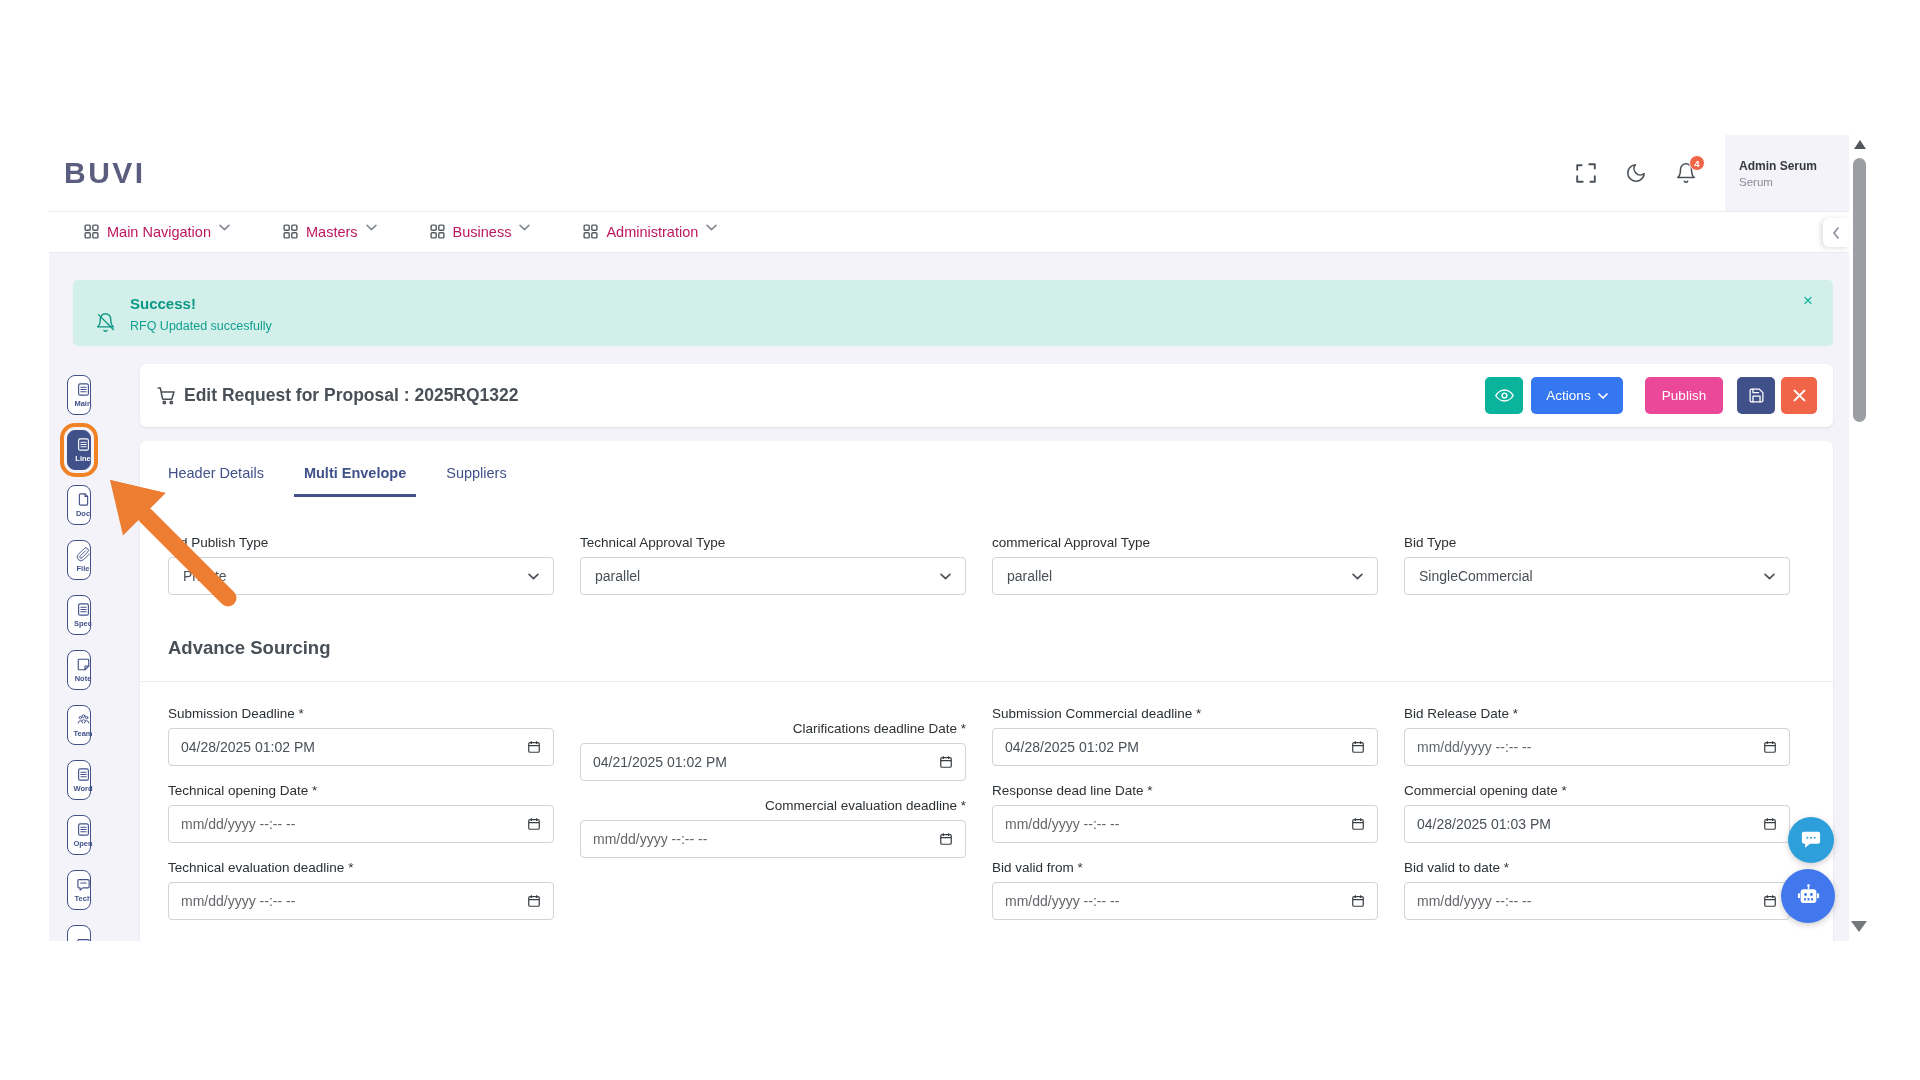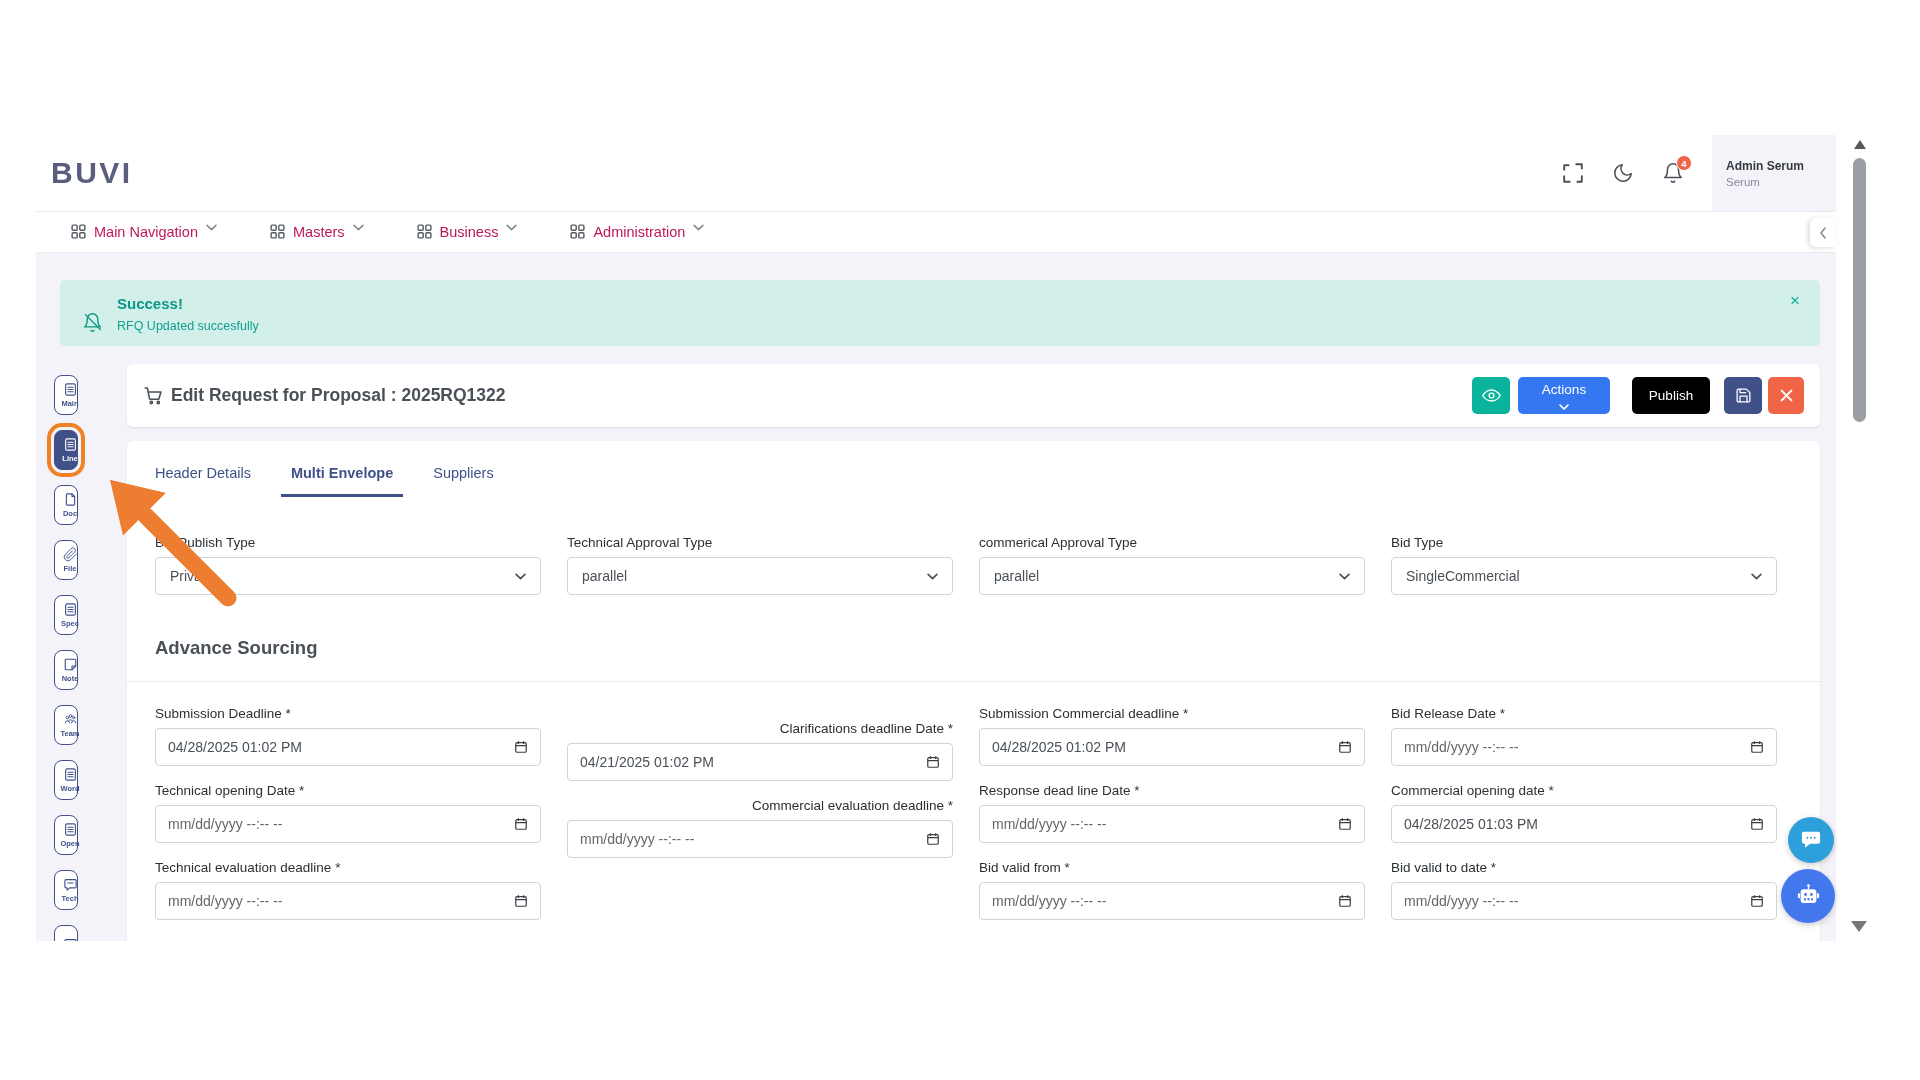--- a/index.html
+++ b/index.html
@@ -1,21 +1,21 @@
 <!DOCTYPE html>
 <html><head>
 <meta charset="utf-8">
 <style>
   * { margin:0; padding:0; box-sizing:border-box; }
   html,body { width:1920px; height:1080px; background:#fff; overflow:hidden;
     font-family:"Liberation Sans","DejaVu Sans",sans-serif; }
   #canvas { position:relative; width:1920px; height:1080px; background:#fff; }
 
   
-  .app { position:absolute; left:36px; top:135px; width:1800px; }
+  .app { position:absolute; left:49px; top:135px; width:1800px; }
 
   
   .topbar { position:relative; height:77px; background:#fff; border-bottom:1px solid #e9ebec;
     display:flex; align-items:center; padding-left:15px; }
   .logo { font-size:30px; font-weight:700; color:#5b5d7e; letter-spacing:2.5px; }
   .topbar-right { margin-left:auto; display:flex; align-items:center; height:100%; }
   .tb-icon { width:22px; height:22px; color:#495057; margin-right:28px; position:relative; cursor:pointer; }
   .tb-icon svg { width:100%; height:100%; }
   .badge { position:absolute; top:-7px; right:-8px; min-width:16px; height:16px; background:#f06548;
     color:#fff; font-size:9.5px; font-weight:700; border-radius:50%; display:flex;
@@ -68,24 +68,24 @@
   .title-card { position:absolute; left:91px; top:111px; width:1693px; height:63px; background:#fff;
     border-radius:6px; box-shadow:0 1px 2px rgba(56,65,74,.12); display:flex; align-items:center;
     padding:0 16px; }
   .title-left { display:flex; align-items:flex-start; gap:7px; }
   .cart-ic { width:21px; height:21px; }
   .cart-ic svg { width:100%; height:100%; stroke:#495057; }
   .page-title { font-size:17.5px; font-weight:600; color:#495057; }
   .title-actions { margin-left:auto; display:flex; align-items:center; }
   .btn { height:37px; border:none; border-radius:5px; color:#fff; font-size:13.5px; font-weight:500;
     display:flex; align-items:center; justify-content:center; cursor:pointer;
-    font-family:"Liberation Sans","DejaVu Sans",sans-serif;flex-direction:column; }
+    font-family:"Liberation Sans","DejaVu Sans",sans-serif; }
   .btn-eye { width:38px; background:#0ab39c; margin-right:8px; }
   .btn-actions { width:92px; background:#3577f1; gap:7px; margin-right:22px; }
-  .btn-publish { width:78px; background:#000000; margin-right:14px; }
+  .btn-publish { width:78px; background:#ec4899; margin-right:14px; }
   .btn-save { width:38px; background:#405189; margin-right:6px; }
   .btn-close { width:36px; background:#f06548; }
   .btn svg { stroke:#fff; }
 
   
   .form-card { position:absolute; left:91px; top:188px; width:1693px; height:500px; background:#fff;
     border-radius:6px 6px 0 0; box-shadow:0 1px 2px rgba(56,65,74,.12); }
   .tabs { display:flex; padding:14px 0 0 18px; }
   .tab { padding:10px 10px 13px 10px; margin-right:20px; font-size:14.5px; color:#405189;
     font-weight:500; border-bottom:3px solid transparent; cursor:pointer; }

